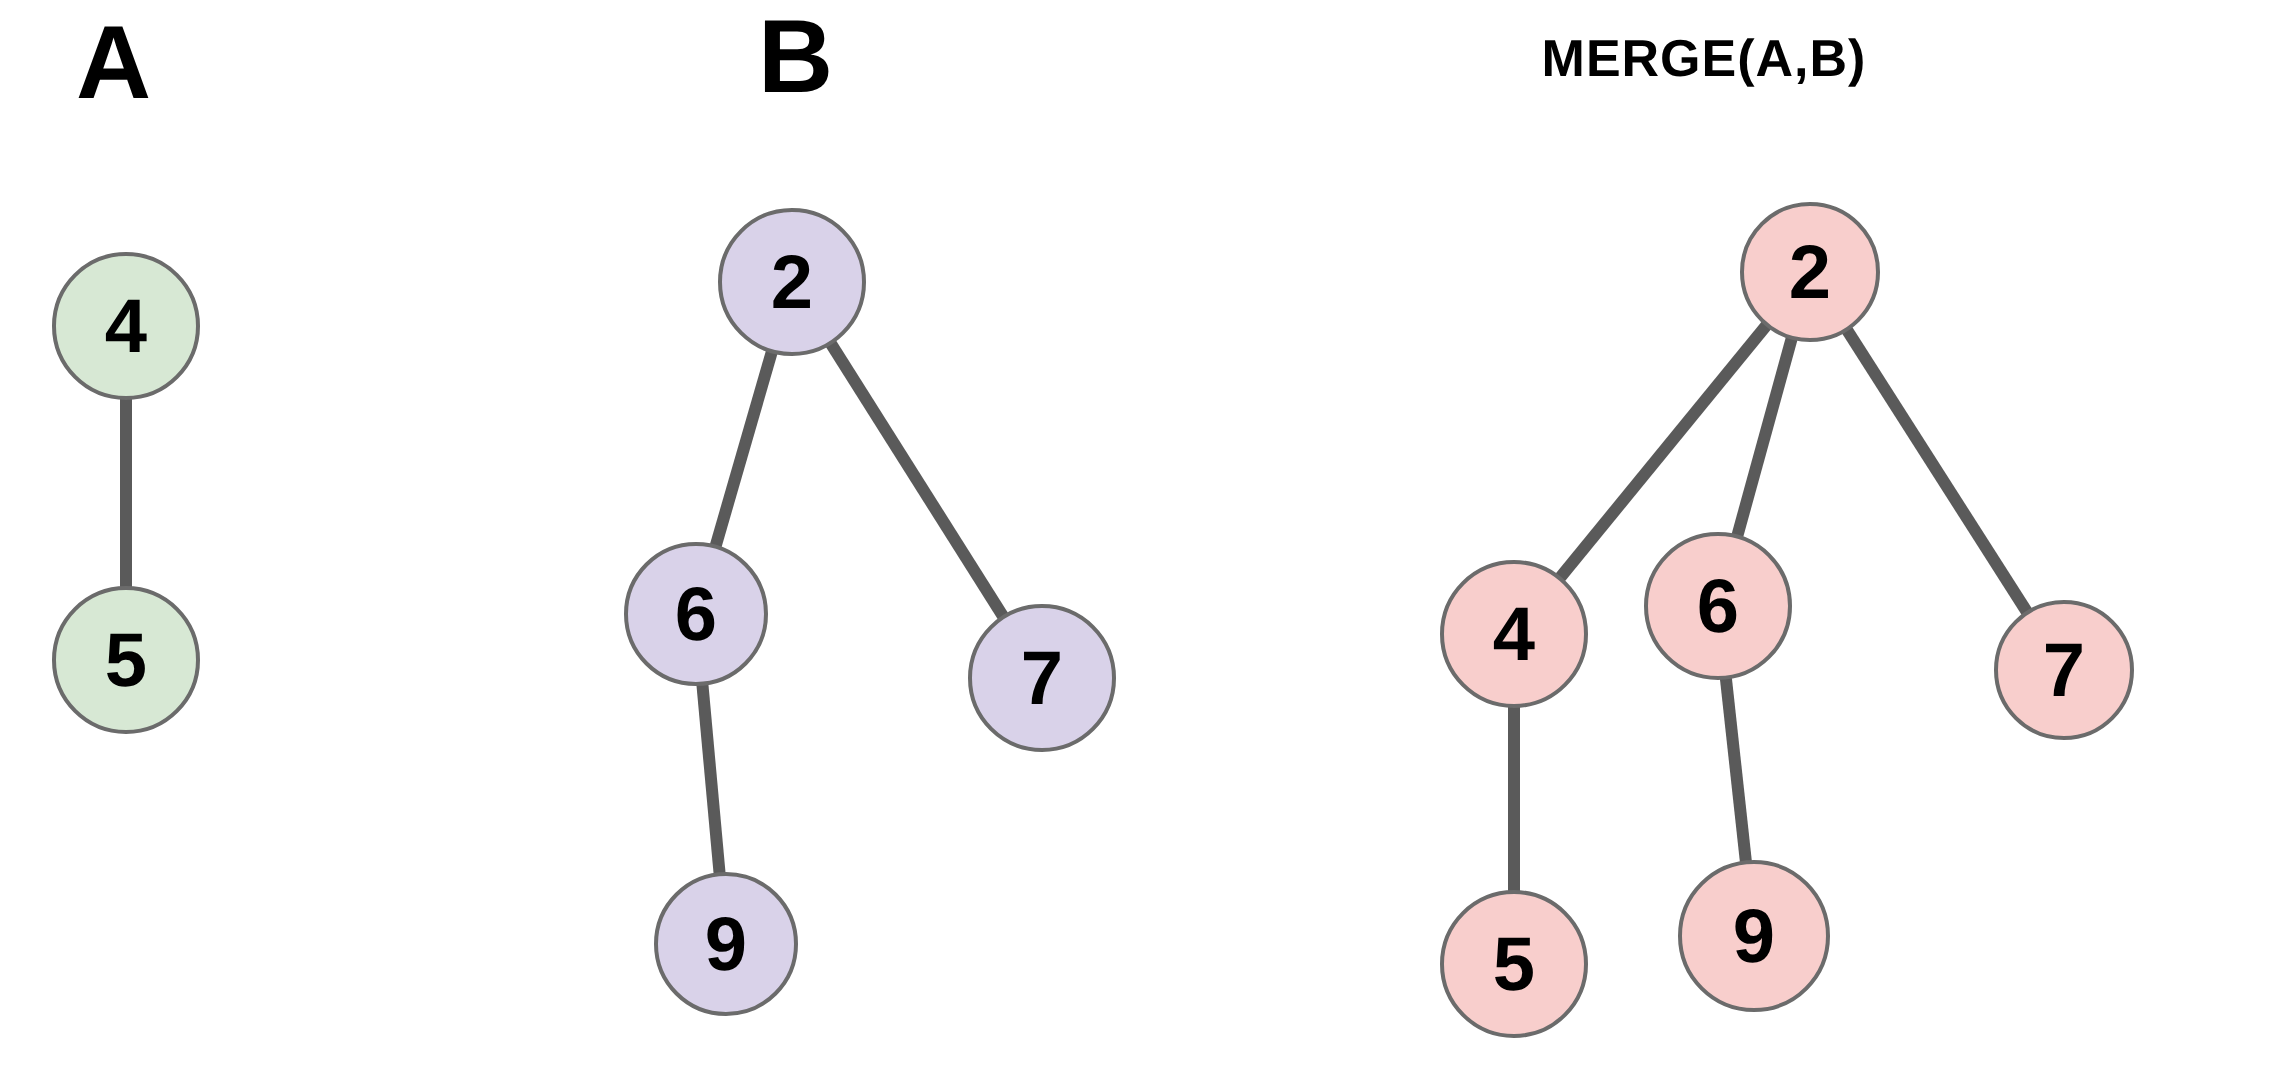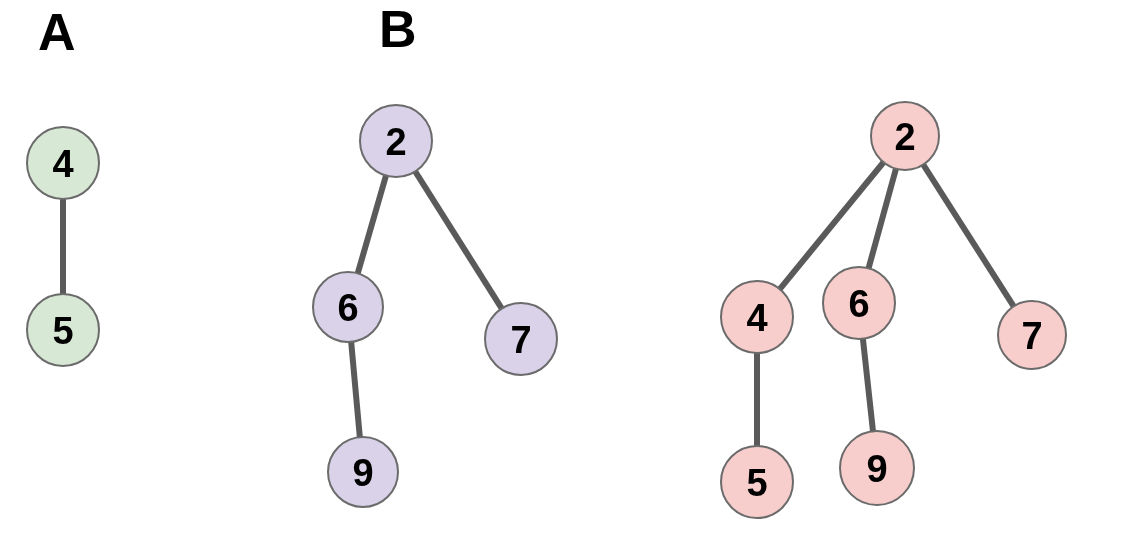--- a/index.html
+++ b/index.html
@@ -50,20 +50,21 @@
     font-weight: 700;
     font-size: 38px;
   }
 </style>
 </head>
 <body>
 
 <div class="canvas">
   <div class="tree-label tree-label-a">A</div>
   <div class="tree-label tree-label-b">B</div>
+  <div class="tree-label tree-label-merge">MERGE(A,B)</div>
   <svg class="diagram-svg" width="1144" height="541" viewBox="0 0 1144 541" xmlns="http://www.w3.org/2000/svg">
       <line x1="63" y1="163" x2="63" y2="330" stroke="#5a5a5a" stroke-width="6"></line>
       <line x1="396" y1="141" x2="348" y2="307" stroke="#5a5a5a" stroke-width="6"></line>
       <line x1="396" y1="141" x2="521" y2="339" stroke="#5a5a5a" stroke-width="6"></line>
       <line x1="348" y1="307" x2="363" y2="472" stroke="#5a5a5a" stroke-width="6"></line>
       <line x1="905" y1="136" x2="757" y2="317" stroke="#5a5a5a" stroke-width="6"></line>
       <line x1="905" y1="136" x2="859" y2="303" stroke="#5a5a5a" stroke-width="6"></line>
       <line x1="905" y1="136" x2="1032" y2="335" stroke="#5a5a5a" stroke-width="6"></line>
       <line x1="757" y1="317" x2="757" y2="482" stroke="#5a5a5a" stroke-width="6"></line>
       <line x1="859" y1="303" x2="877" y2="468" stroke="#5a5a5a" stroke-width="6"></line>

